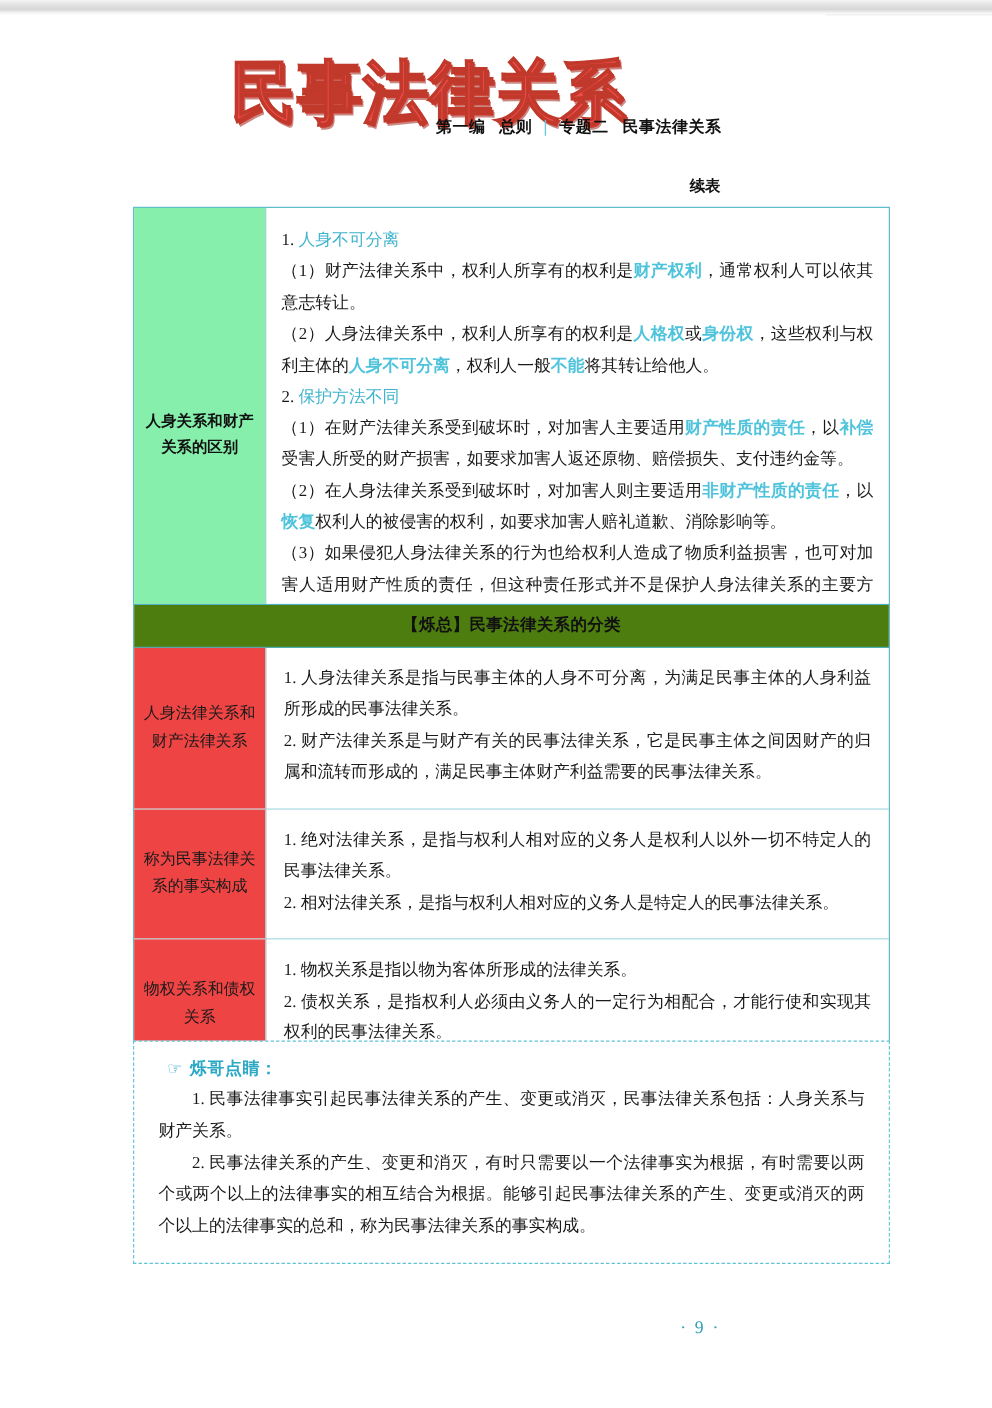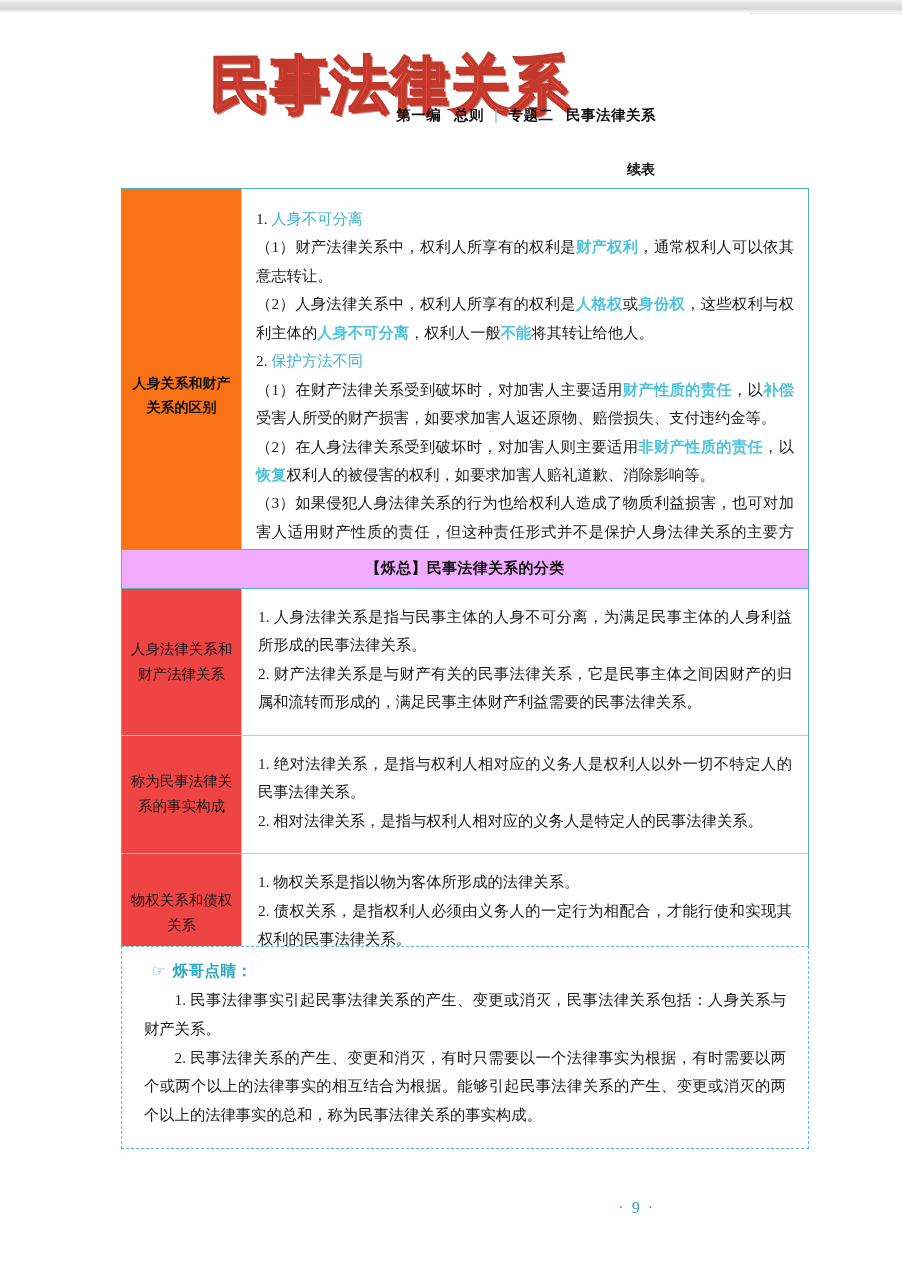--- a/index.html
+++ b/index.html
@@ -110,21 +110,21 @@
     border-right: 1px solid #9fd6e0;
     display: flex;
     align-items: center;
     justify-content: center;
     text-align: center;
     font-size: 14.5px;
     line-height: 1.72;
     padding: 8px 6px;
   }
   #table-continued .col-label {
-    background: #f97316;
+    background: #86efac;
     font-family: "DejaVu Sans", "Liberation Sans", sans-serif;
     font-weight: bold;
     font-size: 14px;
     color: #111;
   }
   #table-classification .col-label {
     background: #ef4444;
     font-family: "Liberation Serif", "DejaVu Serif", serif;
     font-weight: normal;
     color: #1a1a1a;
@@ -146,21 +146,21 @@
     font-weight: normal;
   }
   .hl {
     color: #4ec3db;
     font-weight: bold;
   }
   .p { margin: 0; text-indent: 0; }
 
   
   .tbl-head {
-    background: #f0abfc;
+    background: #4d7c0f;
     border-bottom: 1px solid #4fb3c4;
     text-align: center;
     font-family: "DejaVu Sans", "Liberation Sans", sans-serif;
     font-weight: bold;
     font-size: 15px;
     color: #111;
     padding: 9px 0 10px 0;
     letter-spacing: 0.3px;
   }
 

